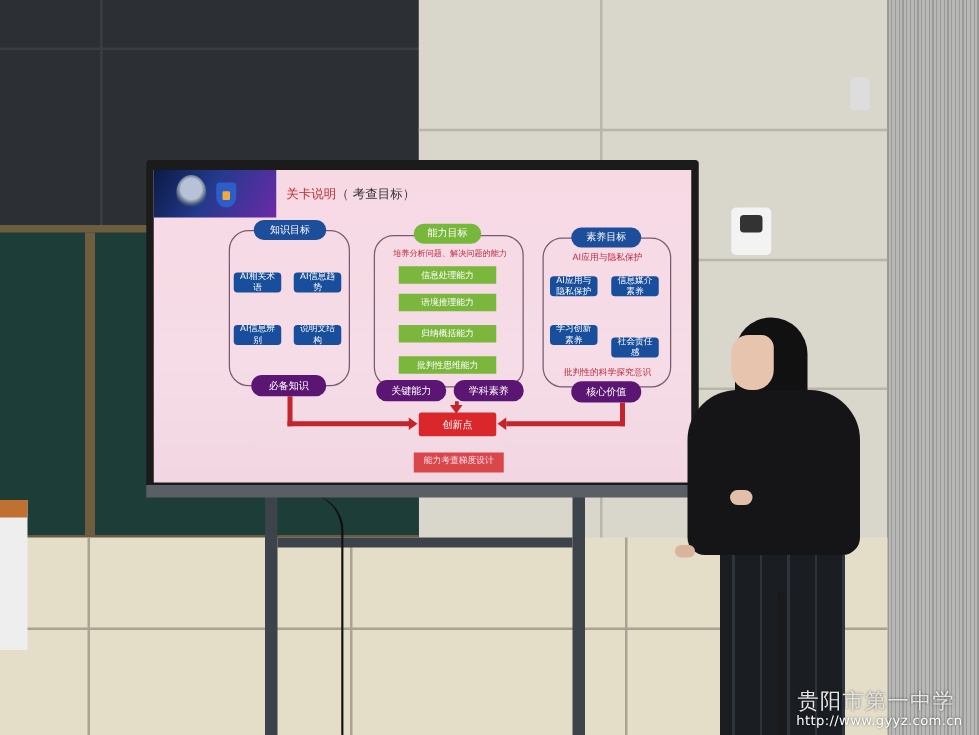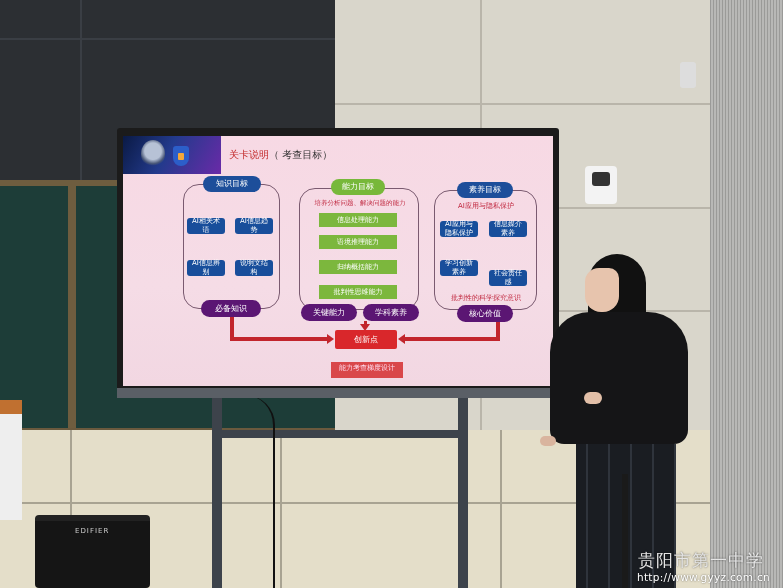--- a/index.html
+++ b/index.html
@@ -96,23 +96,20 @@
       <div class="lens"></div>
     </div>
   <div class="camera2"></div>
   <div class="box-left"></div>
 
   <div class="stand-pole" style="left:212px;top:395px;width:10px;height:193px;"></div>
   <div class="stand-pole" style="left:458px;top:395px;width:10px;height:193px;"></div>
   <div class="stand-pole" style="left:222px;top:430px;width:236px;height:8px;"></div>
   <div class="cable"></div>
 
-  <div class="speaker">
-    <span class="brand">EDIFIER</span>
-  </div>
 
   <div class="tv">
     <div class="screen">
       <div class="banner-img">
         <div class="robot"></div>
         <div class="lock"></div>
       </div>
       <div class="title">
         <span>关卡说明</span><span class="paren">（ 考查目标）</span>
       </div>

